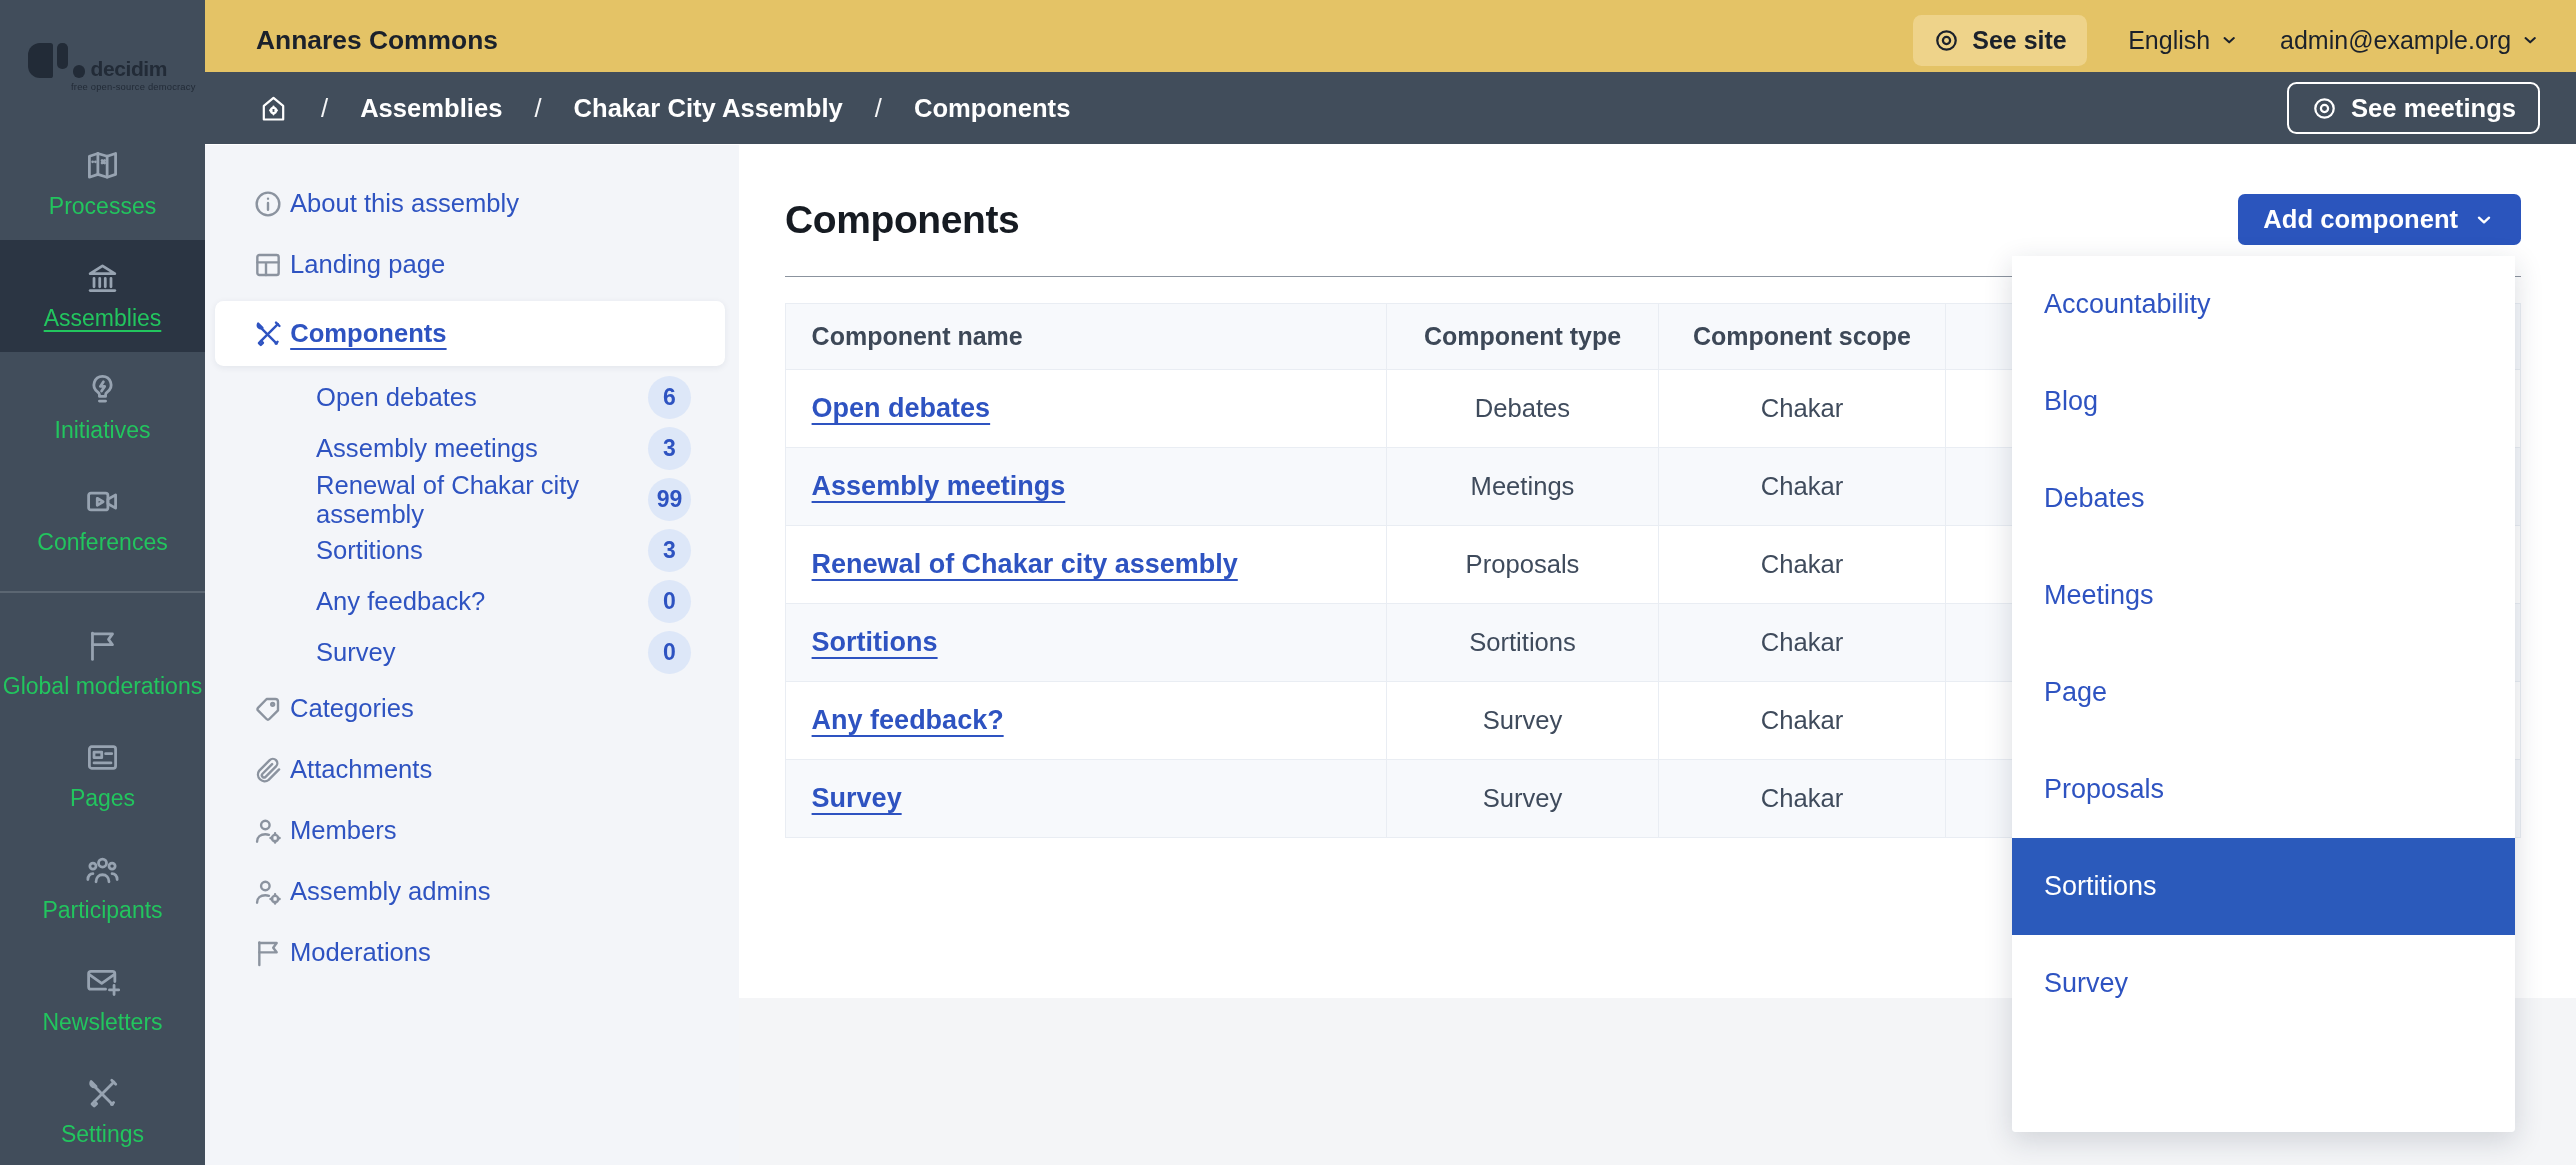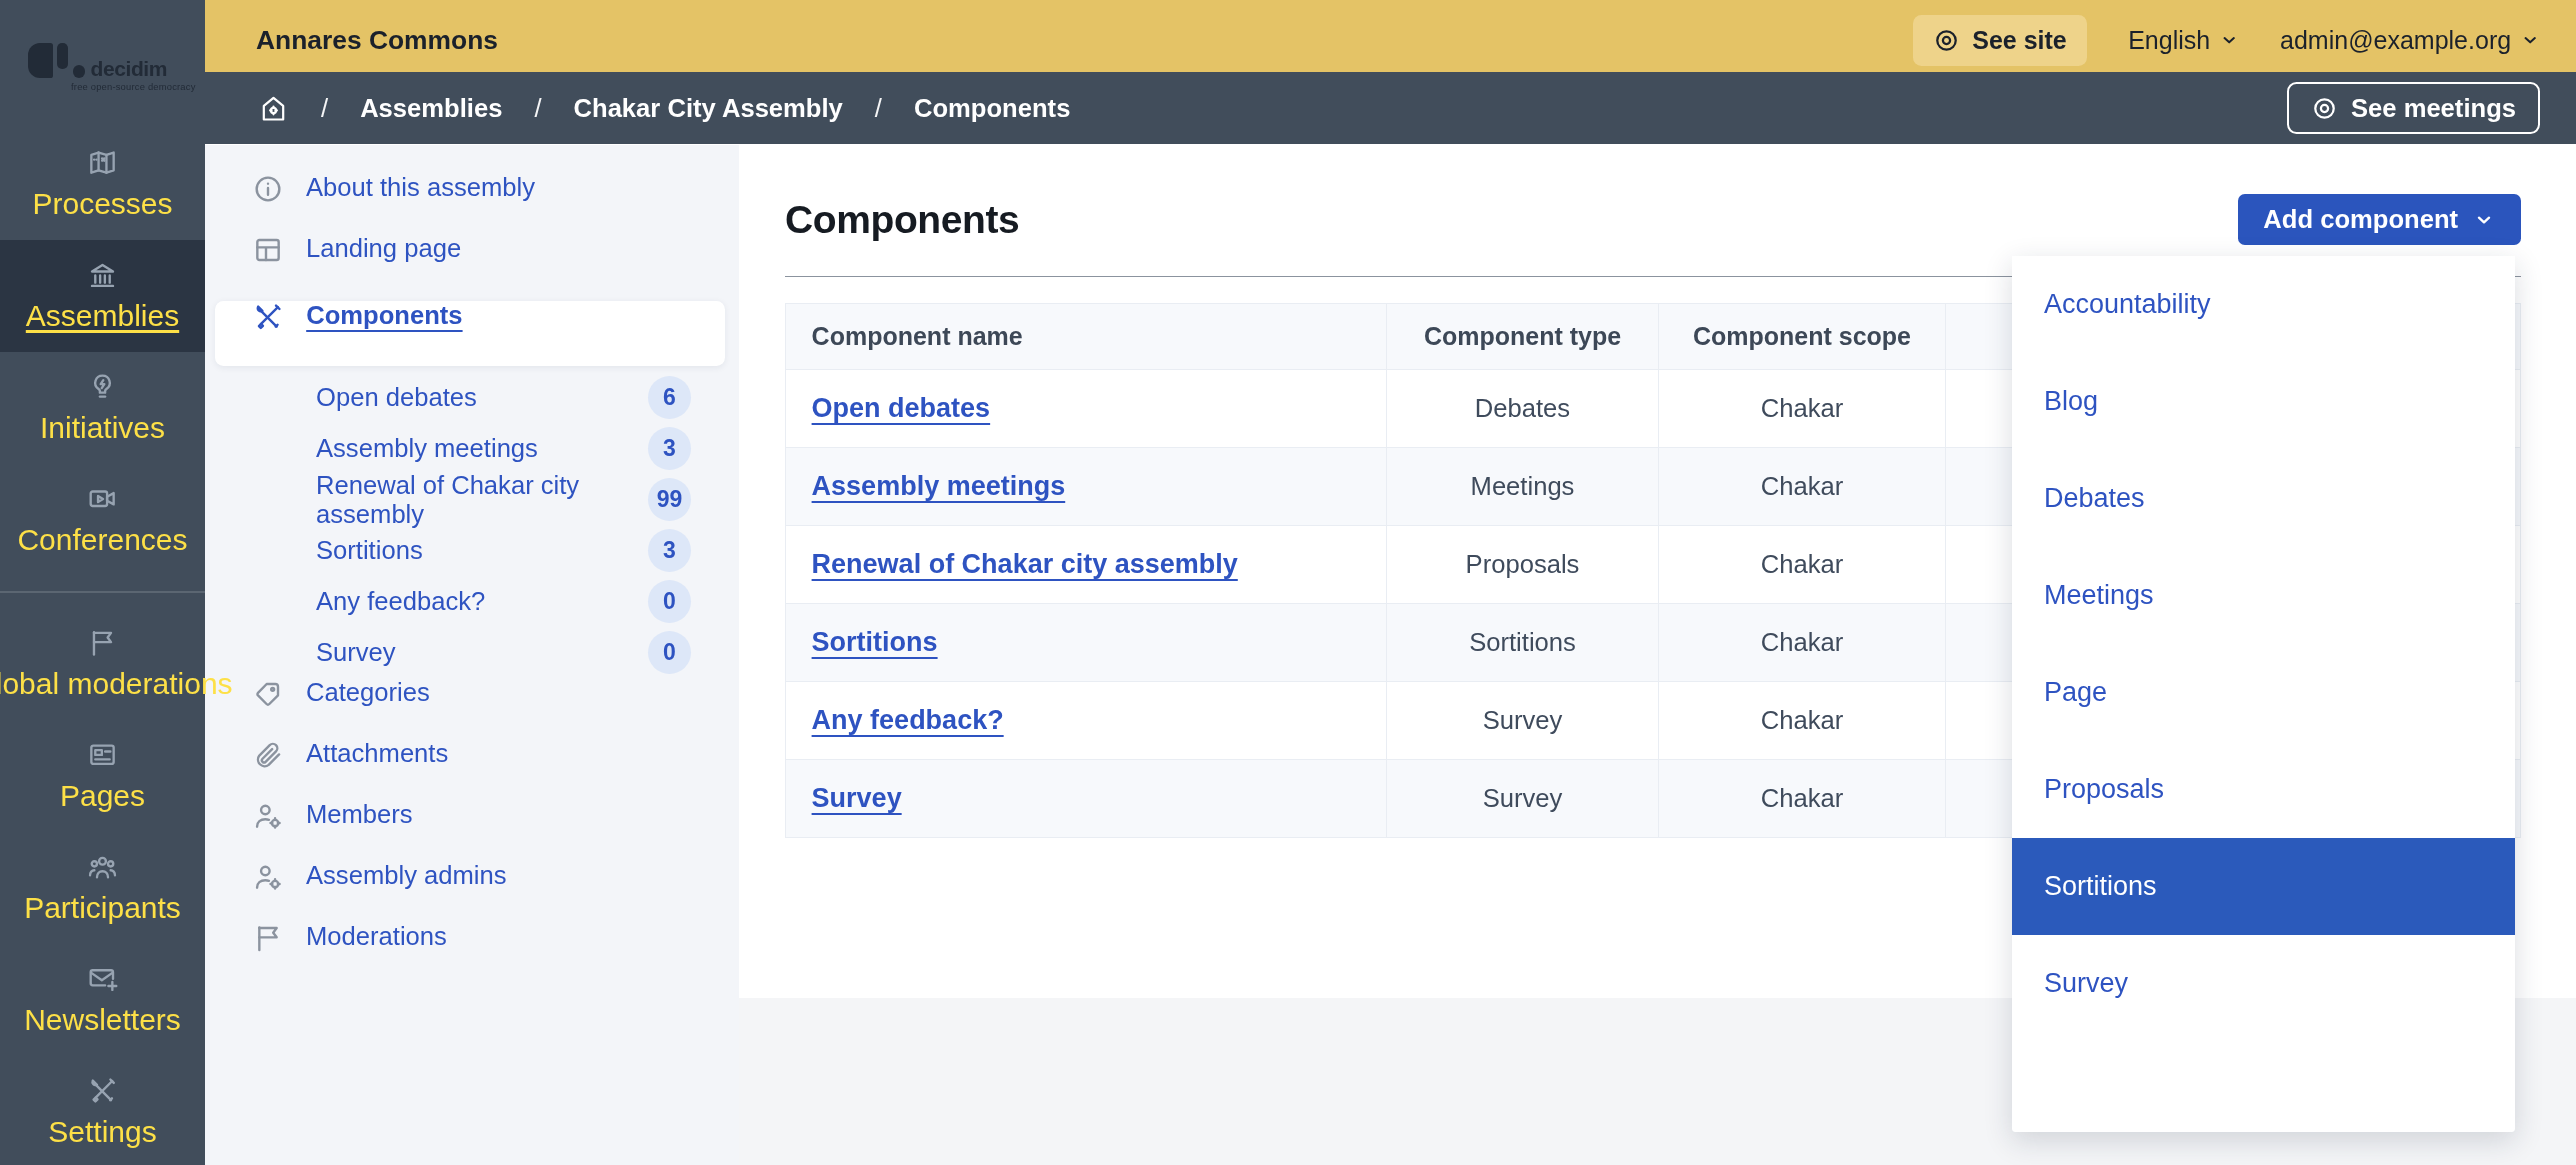--- a/index.html
+++ b/index.html
@@ -19,21 +19,21 @@
   .sidebar{position:absolute;left:0;top:0;width:205px;height:100%;background:var(--sidebar_dark);z-index:30;}
   .brand{height:128px;padding:43px 0 0 28px;color:#222b37;}
   .brand-row{display:flex;align-items:flex-end;}
   .b1{width:25px;height:35px;background:#222b37;border-radius:12px 2.6px 2.6px 12px;}
   .b2{width:11px;height:25.6px;background:#222b37;border-radius:5.1px;margin-left:4.3px;align-self:flex-start;}
   .b3{width:12.8px;height:12.8px;background:#222b37;border-radius:50%;margin-left:4.3px;}
   .brand-word{font-size:21px;font-weight:700;letter-spacing:-0.4px;margin-left:5.1px;line-height:.85;}
   .brand-tag{font-size:9.4px;margin:3.4px 0 0 43px;letter-spacing:0.2px;white-space:nowrap;}
   .side-item{display:flex;flex-direction:column;align-items:center;gap:8.5px;padding:19px 0;height:112px;text-decoration:none;cursor:pointer;}
   .side-item .ic{width:37px;height:37px;color:var(--icon_gray);}
-  .side-label{font-size:30px;color:#fde047;white-space:nowrap;}
+  .side-label{font-size:23px;color:#22c55e;white-space:nowrap;}
   .side-item.active{background:var(--sidebar_active);}
   .side-item.active .side-label{text-decoration:underline;text-underline-offset:4.3px;}
   .side-divider{height:1.7px;background:rgba(255,255,255,.14);margin:15.3px 0;}
 
   
   .topbar{position:absolute;left:205px;top:0;right:0;height:81px;background:var(--topbar_yellow);display:flex;align-items:center;padding:0 36px 0 51px;z-index:20;}
   .topbar-title{font-size:26.4px;font-weight:700;color:#1b212b;}
   .topbar-right{margin-left:auto;display:flex;align-items:center;gap:41px;}
   .see-site{display:flex;align-items:center;gap:12px;background:var(--see_site_pill);border-radius:8.5px;padding:11px 20.4px;font-size:25px;font-weight:600;color:#1b212b;text-decoration:none;cursor:pointer;}
   .see-site .ic{width:27px;height:27px;stroke-width:2;}
@@ -43,21 +43,21 @@
   .crumbbar{position:absolute;left:205px;top:72px;right:0;height:72px;background:var(--sidebar_dark);color:#fff;display:flex;align-items:center;padding:0 36px 0 53px;gap:32px;z-index:20;}
   .crumb-home{color:#fff;cursor:pointer;display:flex;}
   .crumb-home .ic{width:31px;height:31px;stroke-width:1.7;}
   .crumb{font-size:25.6px;font-weight:600;color:#fff;text-decoration:none;cursor:pointer;white-space:nowrap;}
   .crumb-sep{font-size:25.6px;opacity:.95;}
   .see-assembly{margin-left:auto;display:flex;align-items:center;gap:12.8px;background:transparent;border:2.1px solid #fff;border-radius:9.4px;padding:9.4px 22px;font-size:25.6px;font-weight:600;color:#fff;font-family:inherit;cursor:pointer;}
   .see-assembly .ic{width:27px;height:27px;stroke-width:2;}
 
   
   .panel{position:absolute;left:205px;top:145px;width:534px;bottom:0;background:var(--panel_bg);z-index:10;padding-top:28px;}
-  .panel-item{display:flex;gap:22px;height:61px;padding-left:47px;color:var(--link_blue);font-size:25.6px;text-decoration:none;cursor:pointer;}
+  .panel-item{display:flex;align-items:center;gap:6px;height:61px;padding-left:47px;color:var(--link_blue);font-size:25.6px;text-decoration:none;cursor:pointer;}
   .panel-item .ic{width:32px;height:32px;color:#8b939f;flex:0 0 auto;}
   .panel-item.active{background:#fff;border-radius:8.5px;margin:6px 14.5px 6px 10.2px;padding-left:37px;height:65px;font-weight:700;box-shadow:0 1.7px 6.8px rgba(30,40,70,.07);}
   .panel-item.active .ic{color:var(--link_blue);}
   .panel-item.active .panel-label{text-decoration:underline;text-underline-offset:6px;}
   .panel-subitem{display:flex;align-items:center;justify-content:space-between;height:51px;padding:0 48px 0 111px;color:var(--link_blue);font-size:25.6px;text-decoration:none;cursor:pointer;}
   .badge{min-width:43px;height:43px;border-radius:22px;background:var(--badge_bg);color:var(--link_blue);font-weight:700;font-size:23px;display:flex;align-items:center;justify-content:center;padding:0 10.2px;}
 
   
   .main{position:absolute;left:739px;top:145px;right:0;height:853px;background:#fff;padding-left:46px;z-index:5;}
   .page-bottom{position:absolute;left:739px;top:998px;right:0;bottom:0;background:var(--page_bg);z-index:4;}

